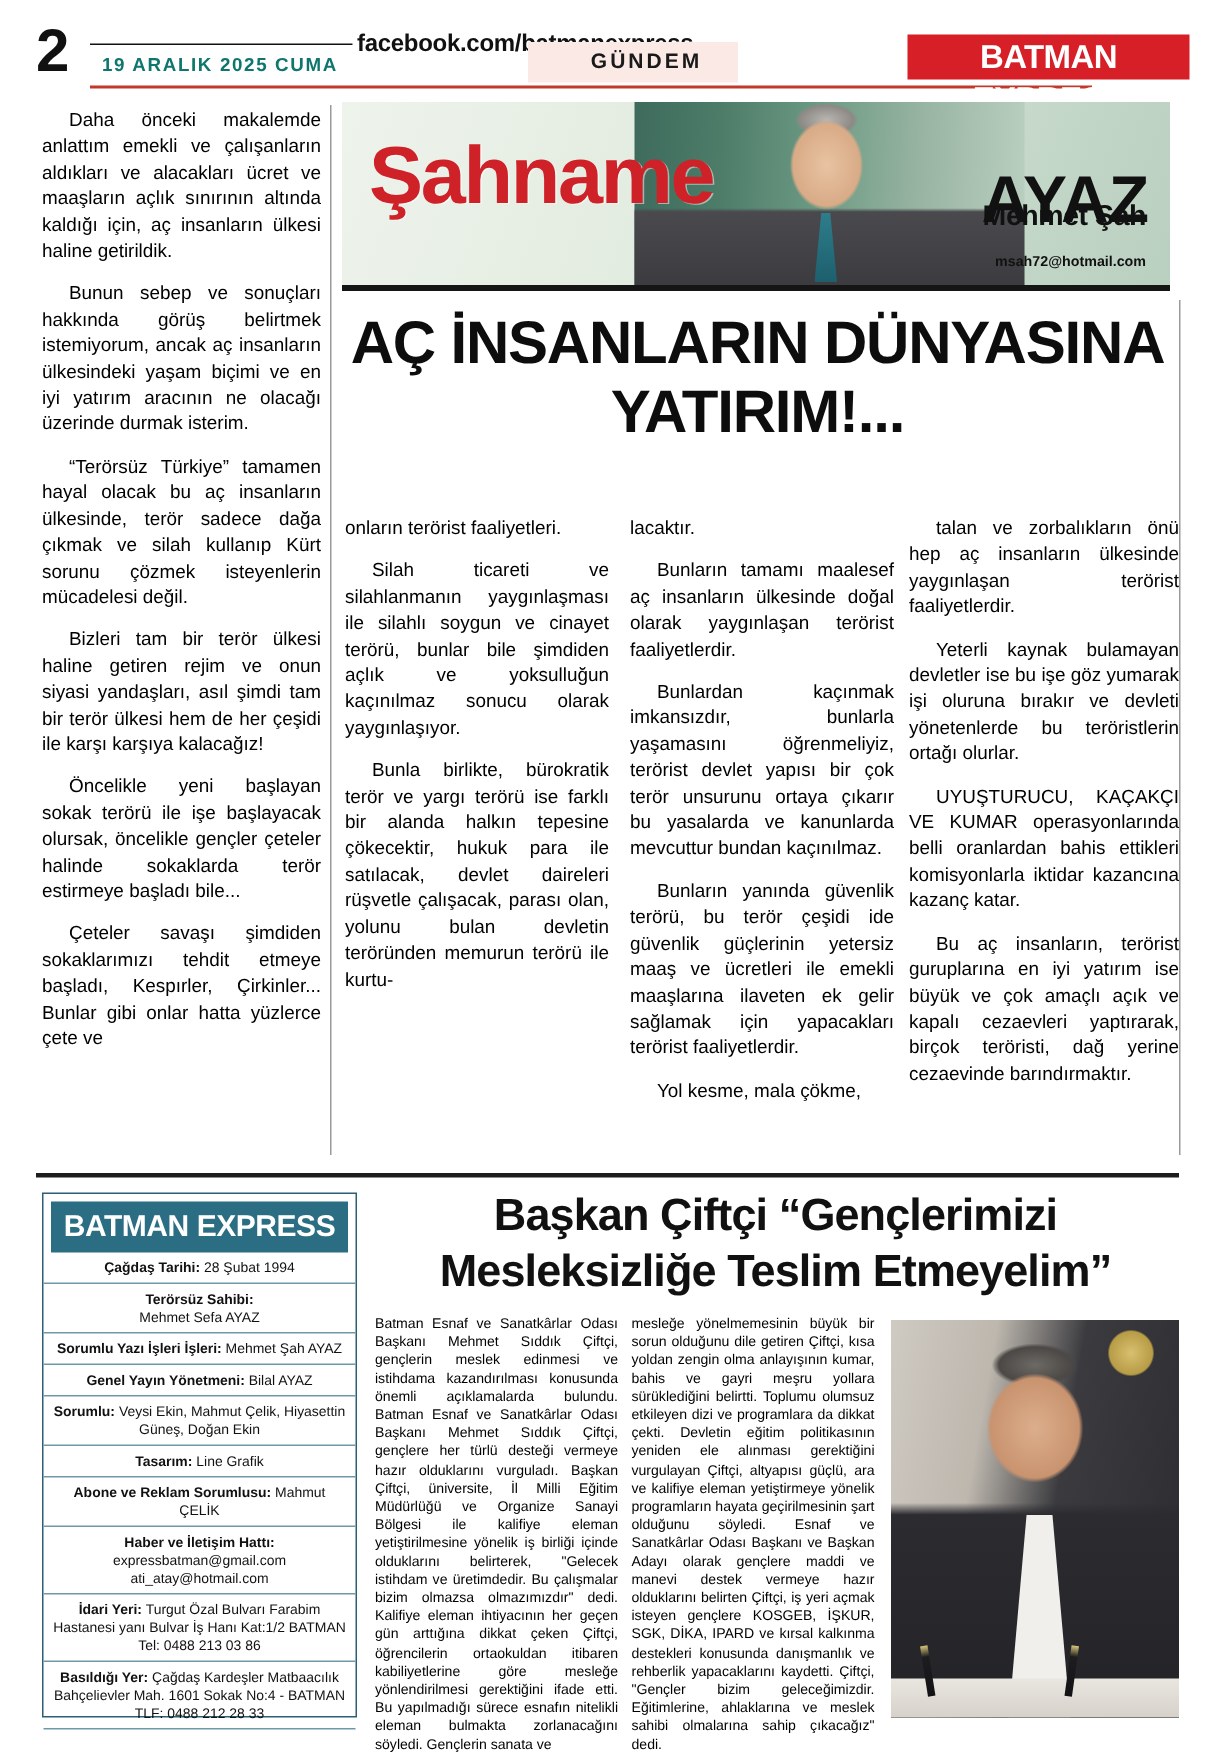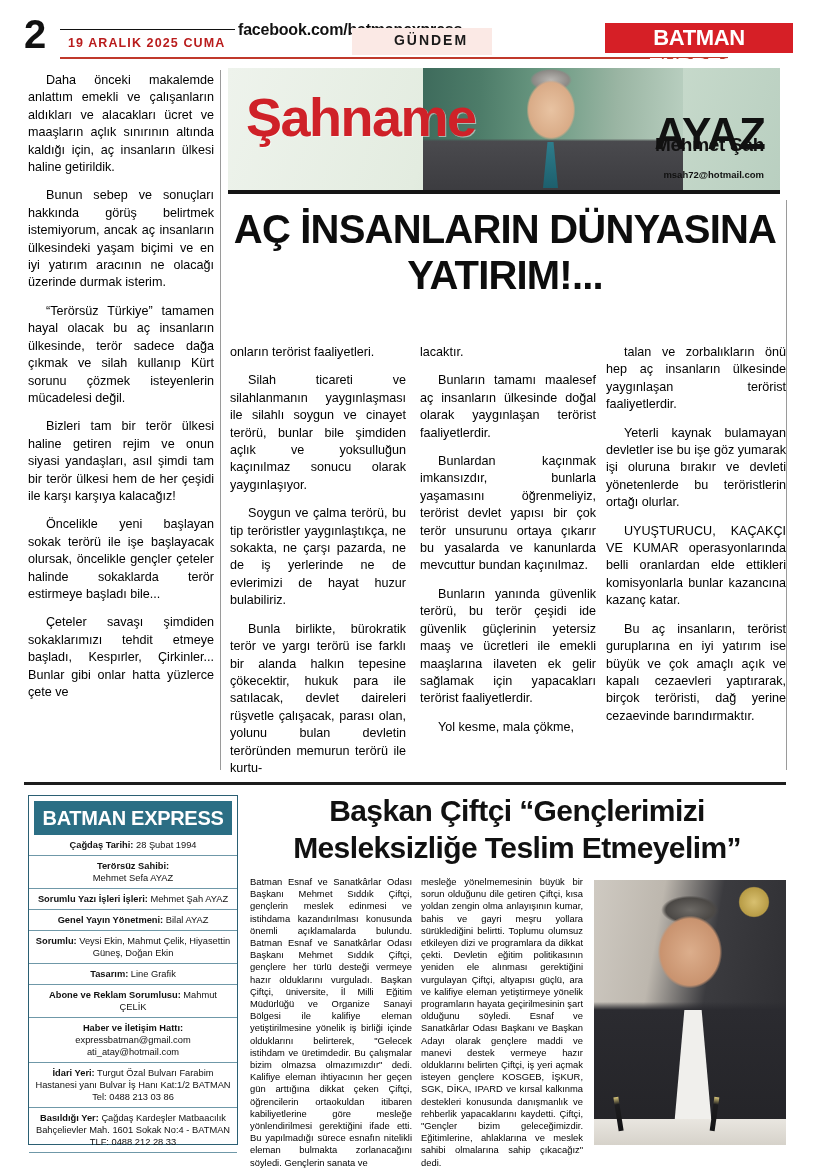--- a/index.html
+++ b/index.html
@@ -22,21 +22,21 @@
   .fb-line {
     position:absolute; left:60px; top:29px; width:175px; height:1px; background:#111;
   }
   .fb-url {
     position:absolute; left:238px; top:21px;
     font-size:16px; color:#111; letter-spacing:-0.2px;
     font-family:"Liberation Sans", sans-serif; font-weight:600;
   }
   .date-line {
     position:absolute; left:68px; top:36px;
-    font-size:12.5px; font-weight:bold; letter-spacing:1.1px; color:#b91c1c;
+    font-size:12.5px; font-weight:bold; letter-spacing:1.1px; color:#0f766e;
   }
   .gundem-box {
     position:absolute; left:352px; top:28px; width:140px; height:27px;
     background:#fbe9e5;
   }
   .gundem-text {
     position:absolute; left:352px; top:32px; width:140px;
     text-align:center; font-size:14px; font-weight:bold; letter-spacing:2px; color:#1a1a1a;padding-left:18px;
   }
   .red-rule {
@@ -231,34 +231,33 @@
     <div class="banner-author-first">Mehmet Şah</div>
     <div class="banner-author-last">AYAZ</div>
     <div class="banner-email">msah72@hotmail.com</div>
   </div>
 
   <div class="headline">AÇ İNSANLARIN DÜNYASINA YATIRIM!...</div>
 
   <div class="artcol noindent" id="col2">
       <p>onların terörist faaliyetleri.</p>
       <p>Silah ticareti ve silahlanmanın yaygınlaşması ile silahlı soygun ve cinayet terörü, bunlar bile şimdiden açlık ve yoksulluğun kaçınılmaz sonucu olarak yaygınlaşıyor.</p>
-      <p>Soygun ve çalma terörü, bu tip teröristler yaygınlaştıkça, ne sokakta, ne çarşı pazarda, ne de iş yerlerinde ne de evlerimizi de hayat huzur bulabiliriz.</p>
       <p>Bunla birlikte, bürokratik terör ve yargı terörü ise farklı bir alanda halkın tepesine çökecektir, hukuk para ile satılacak, devlet daireleri rüşvetle çalışacak, parası olan, yolunu bulan devletin teröründen memurun terörü ile kurtu-</p>
     </div>
   <div class="artcol noindent" id="col3">
       <p>lacaktır.</p>
       <p>Bunların tamamı maalesef aç insanların ülkesinde doğal olarak yaygınlaşan terörist faaliyetlerdir.</p>
       <p>Bunlardan kaçınmak imkansızdır, bunlarla yaşamasını öğrenmeliyiz, terörist devlet yapısı bir çok terör unsurunu ortaya çıkarır bu yasalarda ve kanunlarda mevcuttur bundan kaçınılmaz.</p>
       <p>Bunların yanında güvenlik terörü, bu terör çeşidi ide güvenlik güçlerinin yetersiz maaş ve ücretleri ile emekli maaşlarına ilaveten ek gelir sağlamak için yapacakları terörist faaliyetlerdir.</p>
       <p>Yol kesme, mala çökme,</p>
     </div>
   <div class="artcol" id="col4">
       <p>talan ve zorbalıkların önü hep aç insanların ülkesinde yaygınlaşan terörist faaliyetlerdir.</p>
       <p>Yeterli kaynak bulamayan devletler ise bu işe göz yumarak işi oluruna bırakır ve devleti yönetenlerde bu teröristlerin ortağı olurlar.</p>
-      <p>UYUŞTURUCU, KAÇAKÇI VE KUMAR operasyonlarında belli oranlardan elde ettikleri komisyonlarla bunlar kazancına kazanç katar.</p>
+      <p>UYUŞTURUCU, KAÇAKÇI VE KUMAR operasyonlarında belli oranlardan bahis ettikleri komisyonlarla iktidar kazancına kazanç katar.</p>
       <p>Bu aç insanların, terörist guruplarına en iyi yatırım ise büyük ve çok amaçlı açık ve kapalı cezaevleri yaptırarak, birçok teröristi, dağ yerine cezaevinde barındırmaktır.</p>
     </div>
 
   <div class="hr-thick"></div>
 
   <div class="masthead">
     <div class="mh-logo">BATMAN EXPRESS</div>
     <div id="mh-rows">
         <div class="mh-row"><b>Çağdaş Tarihi:</b><span> 28 Şubat 1994</span></div>
         <div class="mh-row"><b>Terörsüz Sahibi:</b><br><span>Mehmet Sefa AYAZ</span></div>

